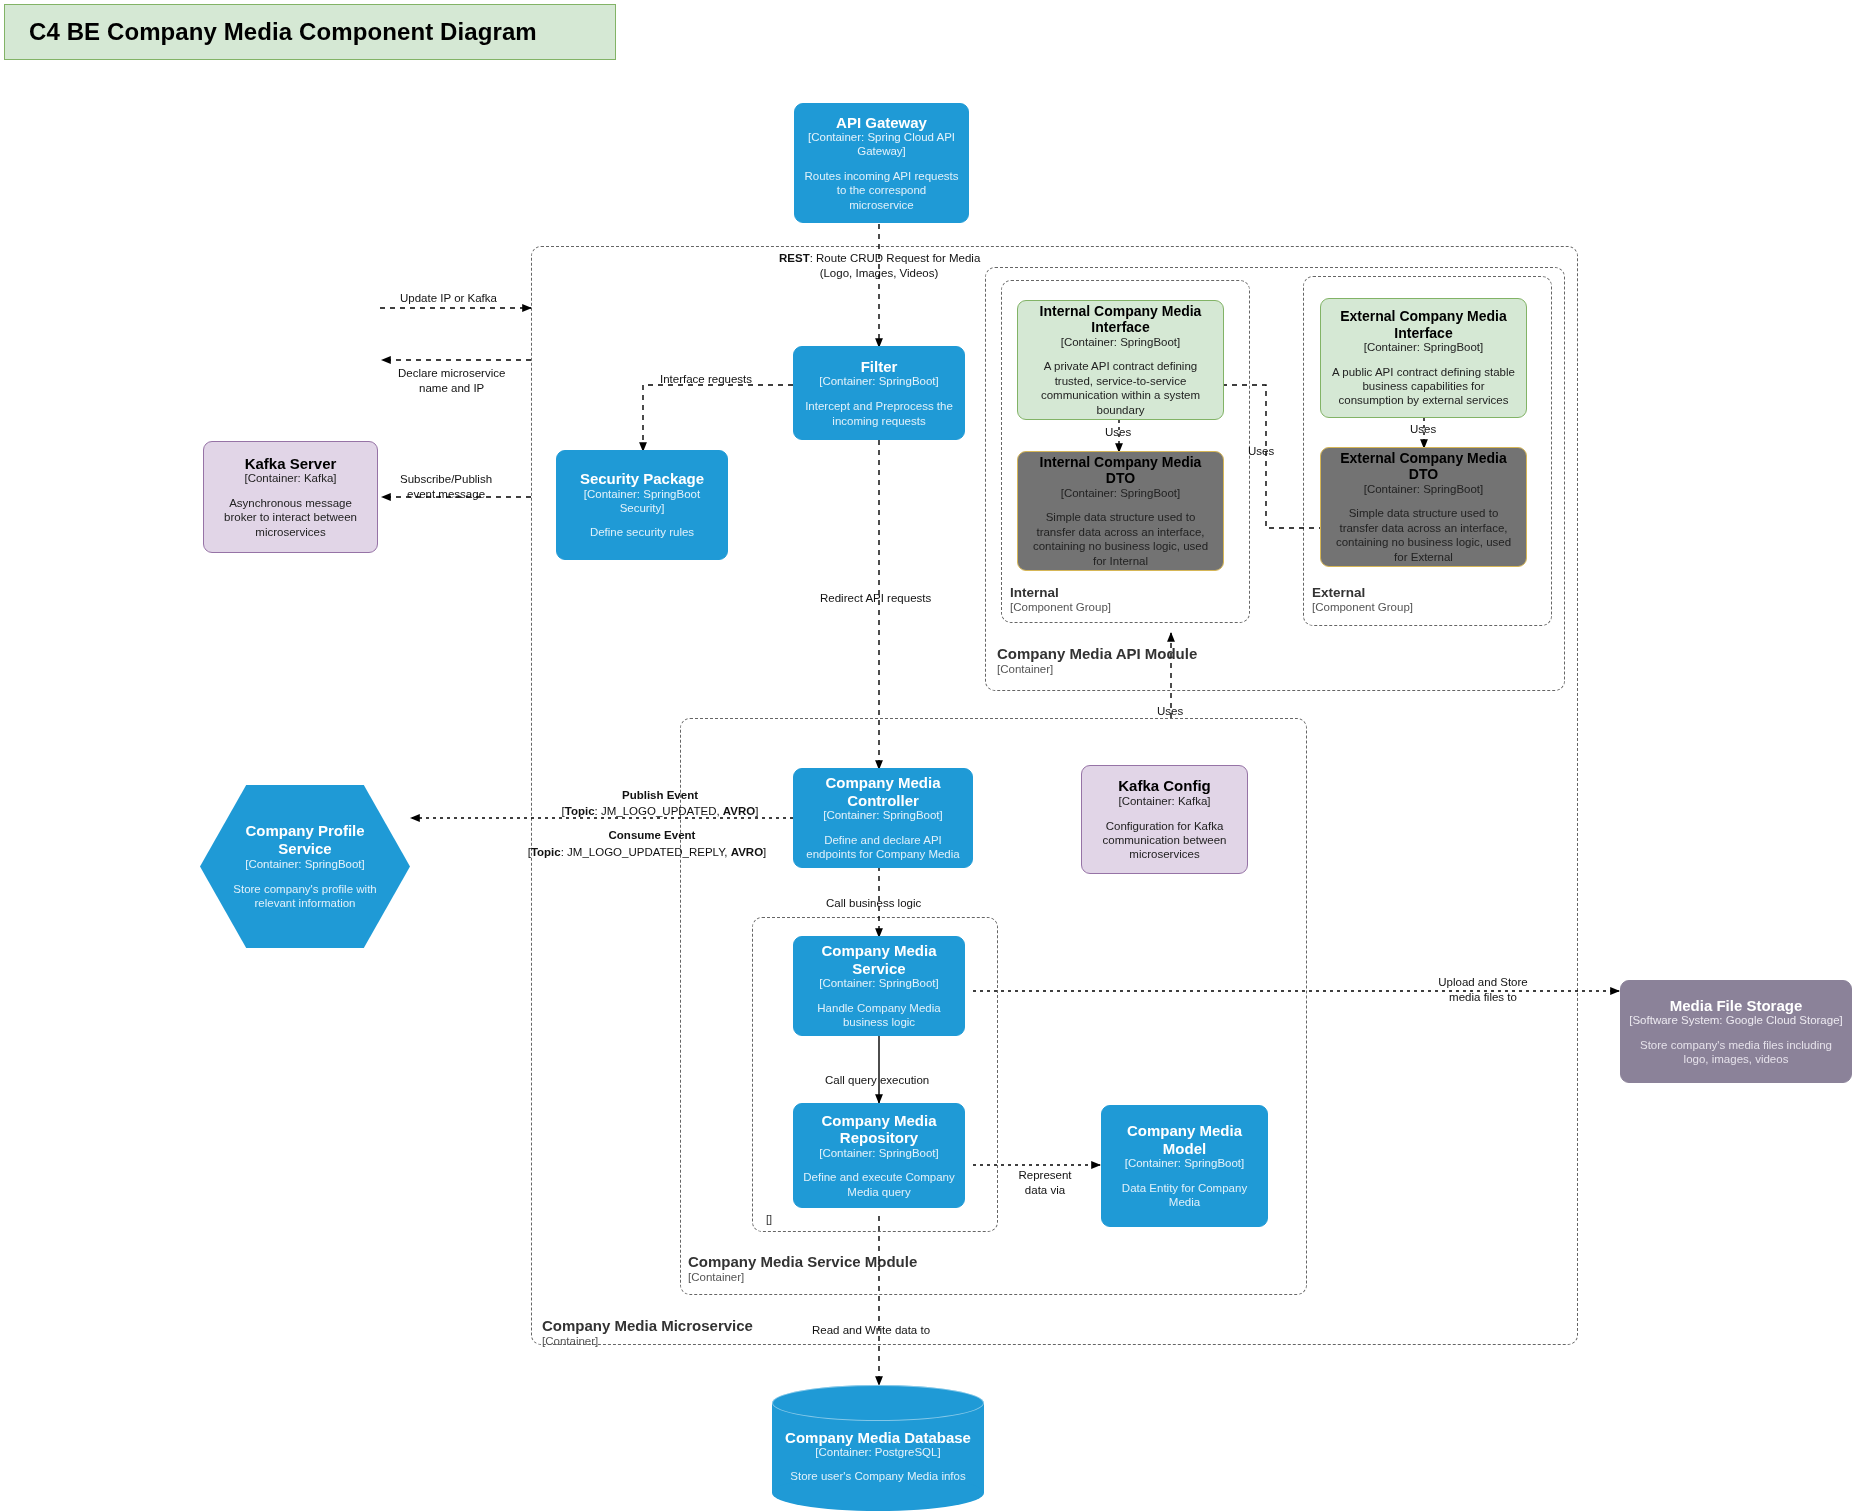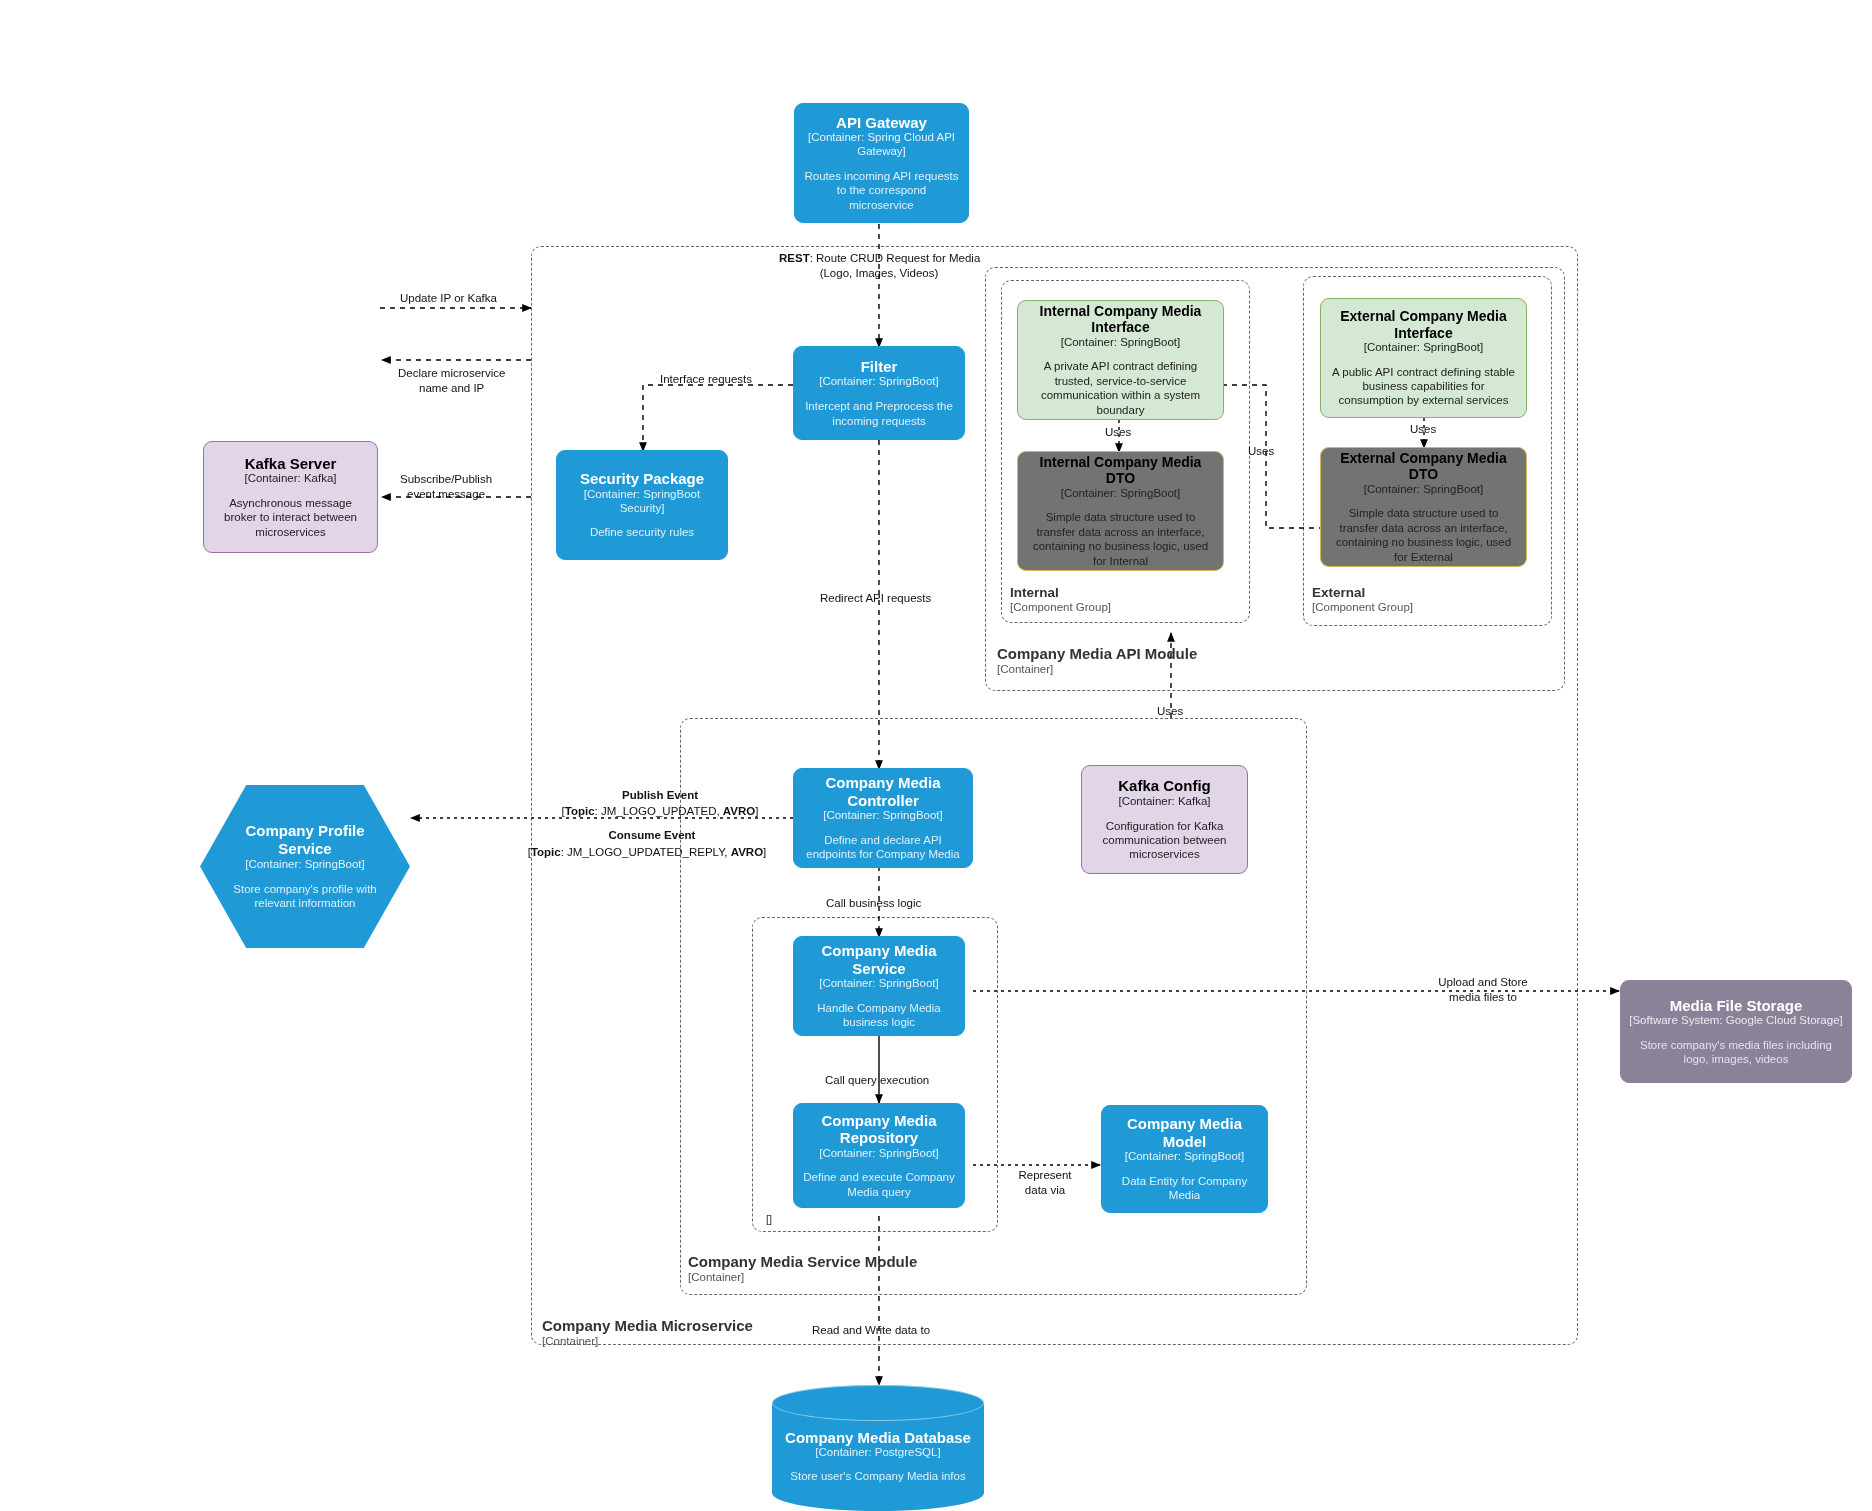--- a/index.html
+++ b/index.html
@@ -82,20 +82,23 @@
   .tiny{position:absolute;font-size:11px;color:#333;}
 
   svg.edges{position:absolute;left:0;top:0;width:1872px;height:1511px;
     pointer-events:none;overflow:visible;}
 </style>
 </head>
 <body>
 
 <div id="canvas">
 
+  <div class="title-box">
+    <span class="t">C4 BE Company Media Component Diagram</span>
+  </div>
 
   <div class="group" style="left:531px;top:246px;width:1047px;height:1099px;"></div>
   <div class="group-label" style="left:542px;top:1317px;">
     <span class="gl-t">Company Media Microservice</span>
     <span class="gl-s">[Container]</span>
   </div>
 
   <div class="group" style="left:985px;top:267px;width:580px;height:424px;"></div>
   <div class="group-label" style="left:997px;top:645px;">
     <span class="gl-t">Company Media API Module</span>
@@ -236,21 +239,21 @@
     <div class="n-tech">[Container: SpringBoot]</div>
     <div class="n-desc">Handle Company Media business logic</div>
   </div>
 
   <div class="node blue" style="left:793px;top:1103px;width:172px;height:105px;">
     <div class="n-title">Company Media Repository</div>
     <div class="n-tech">[Container: SpringBoot]</div>
     <div class="n-desc">Define and execute Company Media query</div>
   </div>
 
-  <div class="node blue" style="left:1101px;top:1105px;width:167px;height:108px;">
+  <div class="node blue" style="left:1101px;top:1105px;width:167px;height:122px;">
     <div class="n-title">Company Media Model</div>
     <div class="n-tech">[Container: SpringBoot]</div>
     <div class="n-desc">Data Entity for Company Media</div>
   </div>
 
   <div class="node grayp" style="left:1620px;top:940px;width:232px;height:103px;margin-top:40px;">
     <div class="n-title">Media File Storage</div>
     <div class="n-tech">[Software System: Google Cloud Storage]</div>
     <div class="n-desc">Store company's media files including logo, images, videos</div>
   </div>

